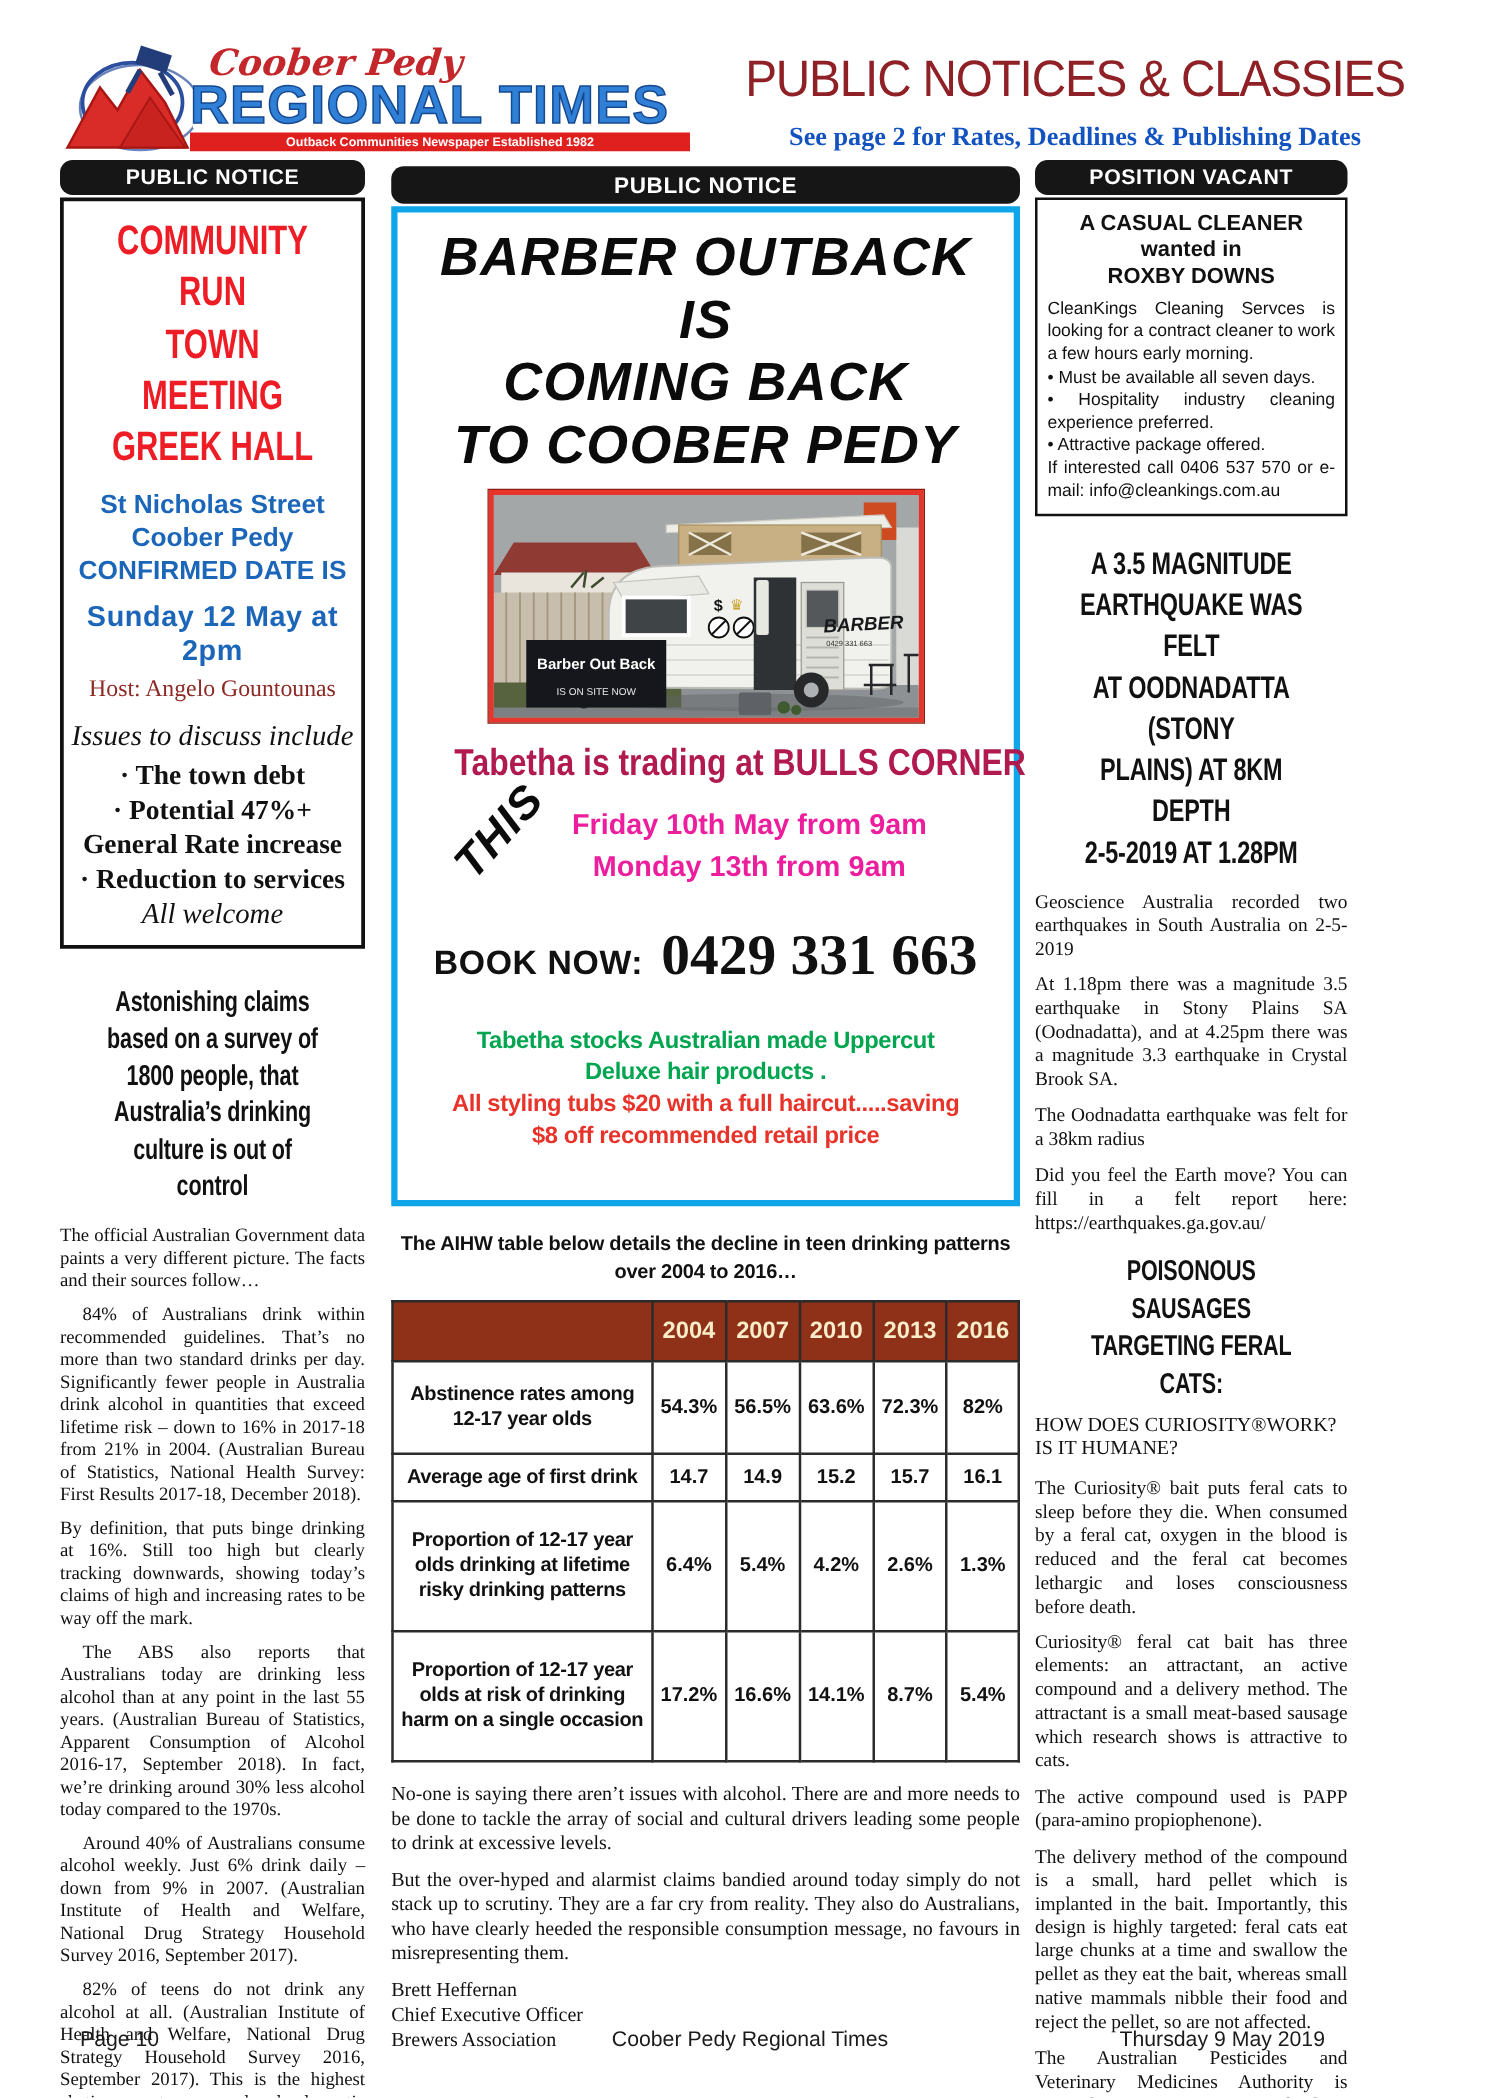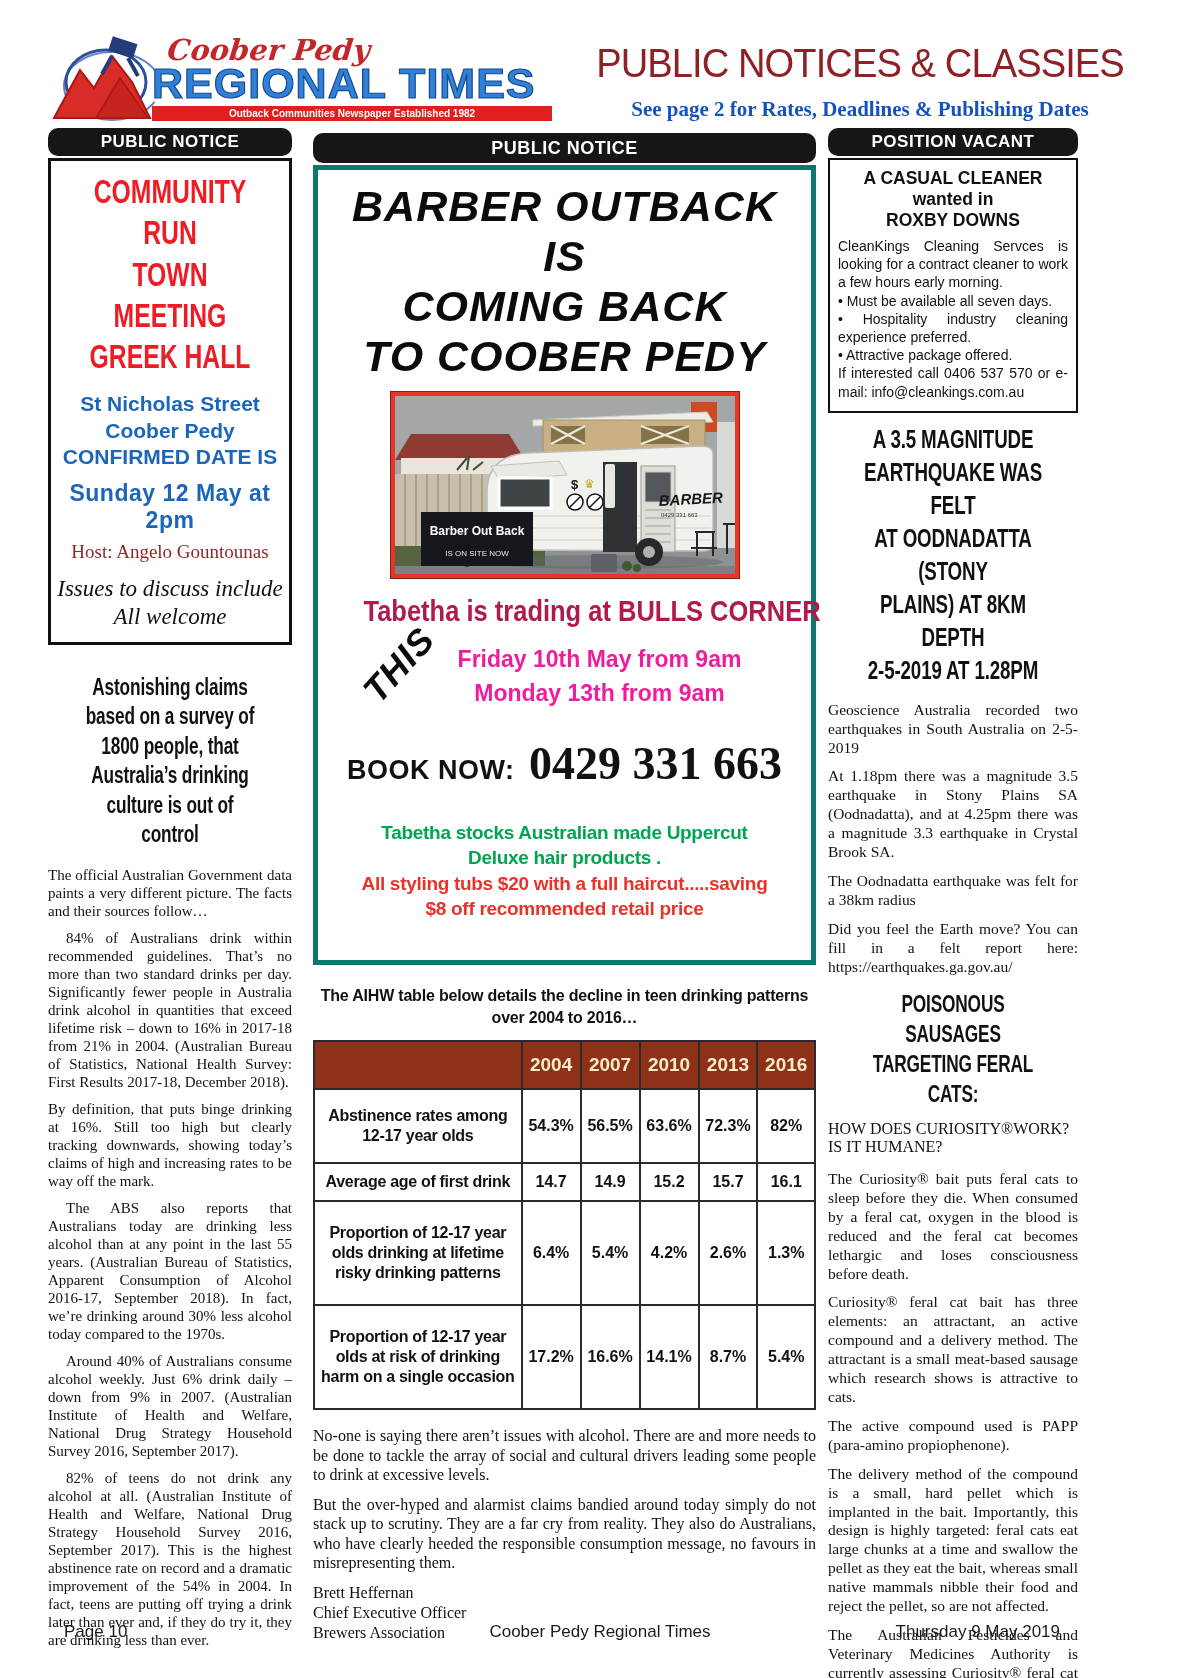--- a/index.html
+++ b/index.html
@@ -41,21 +41,21 @@
   .nb-welcome { margin-top:2px; font-family:"Liberation Serif", serif; font-style:italic; font-size:23px; }
 
   .art-head { margin-top:28px; text-align:center; }
   .art-head .ln { display:block; font-size:23px; font-weight:bold; line-height:1.28; letter-spacing:-.2px; }
   .serif-body { margin-top:16px; font-family:"Liberation Serif", serif; font-size:15px;
                 line-height:1.2; text-align:justify; }
   .serif-body p { margin-bottom:9px; }
   .serif-body p.ind { text-indent:18px; }
 
   
-  .ad-box { border:5px solid #0f766e; margin-top:2px; height:800px; padding:8px 10px; text-align:center;
+  .ad-box { border:5px solid #0ea5e9; margin-top:2px; height:800px; padding:8px 10px; text-align:center;
             position:relative; }
   .ad-head { margin-top:4px; }
   .ad-head .ln { display:block; font-size:43px; font-weight:800; font-style:italic;
                  letter-spacing:1px; line-height:1.16; color:#0b0b0b; }
   .photo-frame { width:348px; height:186px; margin:10px auto 0; border:4px solid #E8352C;
                  outline:1px solid #8C1D12; background:#A3A7A8; }
   .trading { margin-top:16px; font-size:30px; font-weight:bold; color:#B01A4E; white-space:nowrap; }
   .sched { margin-top:14px; position:relative; padding-left:70px; }
   .sched .dt { display:block; font-size:23px; font-weight:bold; color:#ED1E9E; line-height:1.5; }
   .this { position:absolute; left:28px; top:2px; font-size:36px; font-weight:800; font-style:italic;
@@ -77,21 +77,21 @@
 
   .mid-paras { margin-top:16px; font-family:"Liberation Serif", serif; font-size:16px; line-height:1.22; text-align:justify; }
   .mid-paras p { margin-bottom:10px; }
   .signature { margin-top:6px; font-family:"Liberation Serif", serif; font-size:16px; line-height:1.25; }
 
   
   .vac-box { border:2px solid #111; margin-top:2px; padding:8px 8px 10px; }
   .vac-head { text-align:center; font-weight:bold; font-size:17.5px; line-height:1.2; }
   .vac-body { margin-top:6px; font-size:14px; line-height:1.3; text-align:justify; }
   .vac-body .blt::before { content:"• "; }
-  .eq-head { margin-top:10px; text-align:center; }
+  .eq-head { margin-top:22px; text-align:center; }
   .eq-head .ln { display:block; font-size:25px; font-weight:bold; line-height:1.32; letter-spacing:-.2px; }
   .r-serif { margin-top:14px; font-family:"Liberation Serif", serif; font-size:15.5px; line-height:1.22; text-align:justify; }
   .r-serif p { margin-bottom:10px; }
   .fc-head { margin-top:14px; text-align:center; }
   .fc-head .ln { display:block; font-size:23px; font-weight:bold; line-height:1.3; letter-spacing:-.2px; }
   .fc-sub { margin-top:10px; font-family:"Liberation Serif", serif; font-size:16px; }
 
   
   #footer { position:absolute; left:0; top:1622px; width:1200px; font-size:17px; color:#1a1a1a; }
   #footer .fl { position:absolute; left:64px; }
@@ -134,20 +134,25 @@
         <span class="ln cx">GREEK HALL</span>
       </div>
       <div class="nb-addr">
         <span class="ln">St Nicholas Street</span>
         <span class="ln">Coober Pedy</span>
         <span class="ln">CONFIRMED DATE IS</span>
       </div>
       <div class="nb-date">Sunday 12 May at 2pm</div>
       <div class="nb-host">Host: Angelo Gountounas</div>
       <div class="nb-intro">Issues to discuss include</div>
+      <div class="nb-issues">
+        <div class="iss">The town debt</div>
+        <div class="iss">Potential 47%+ General Rate increase</div>
+        <div class="iss">Reduction to services</div>
+      </div>
       <div class="nb-welcome">All welcome</div>
     </div>
 
     <div class="art-head">
       <span class="ln cx">Astonishing claims</span>
       <span class="ln cx">based on a survey of</span>
       <span class="ln cx">1800 people, that</span>
       <span class="ln cx">Australia’s drinking</span>
       <span class="ln cx">culture is out of control</span>
     </div>

